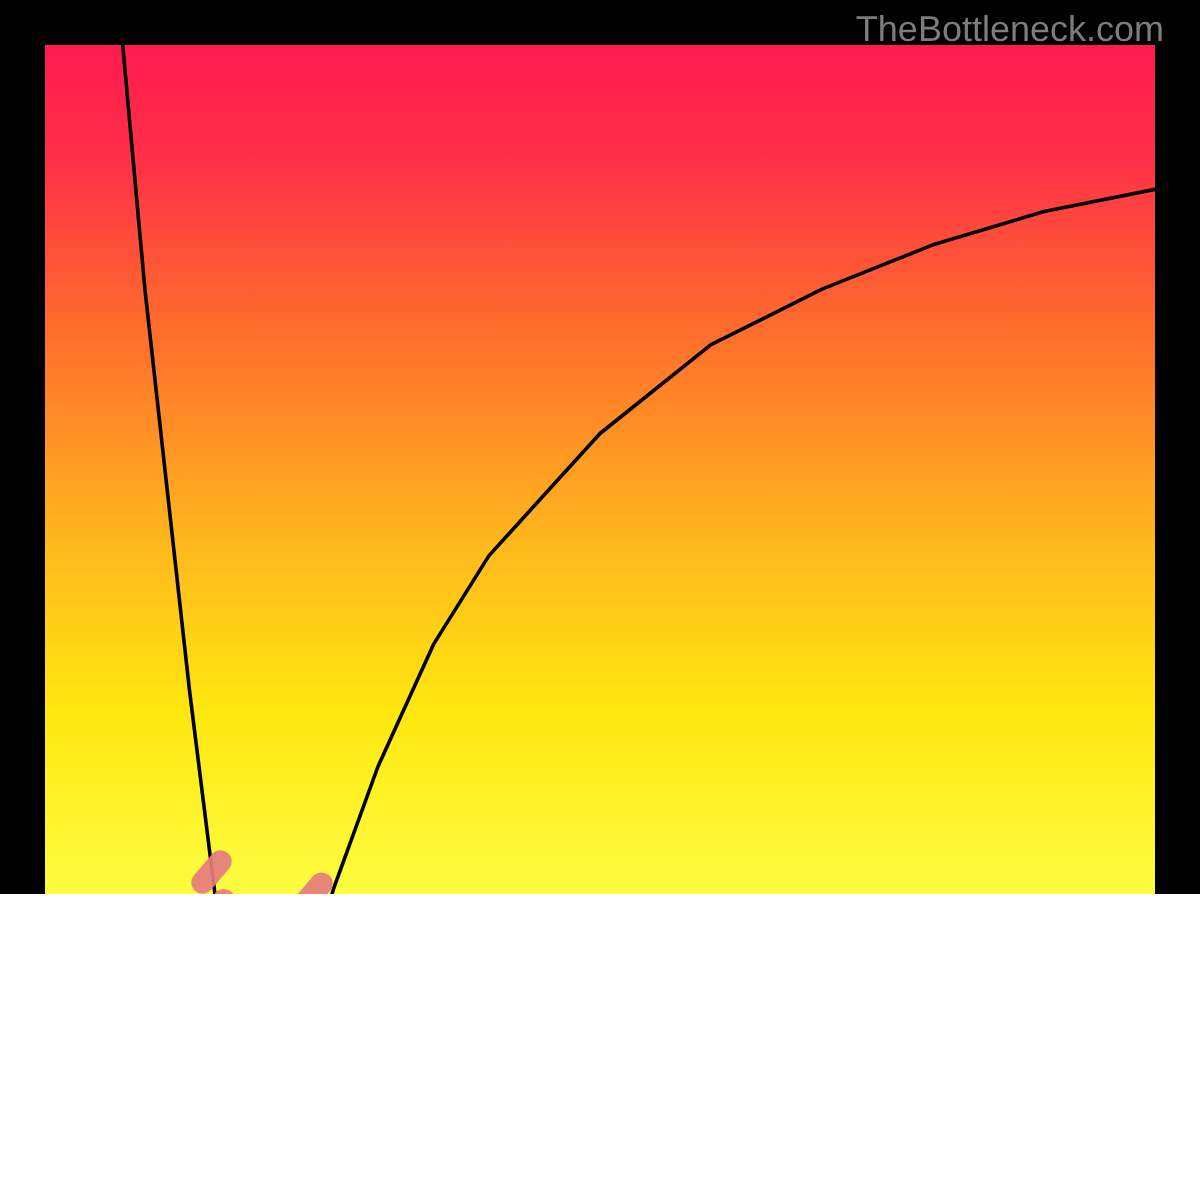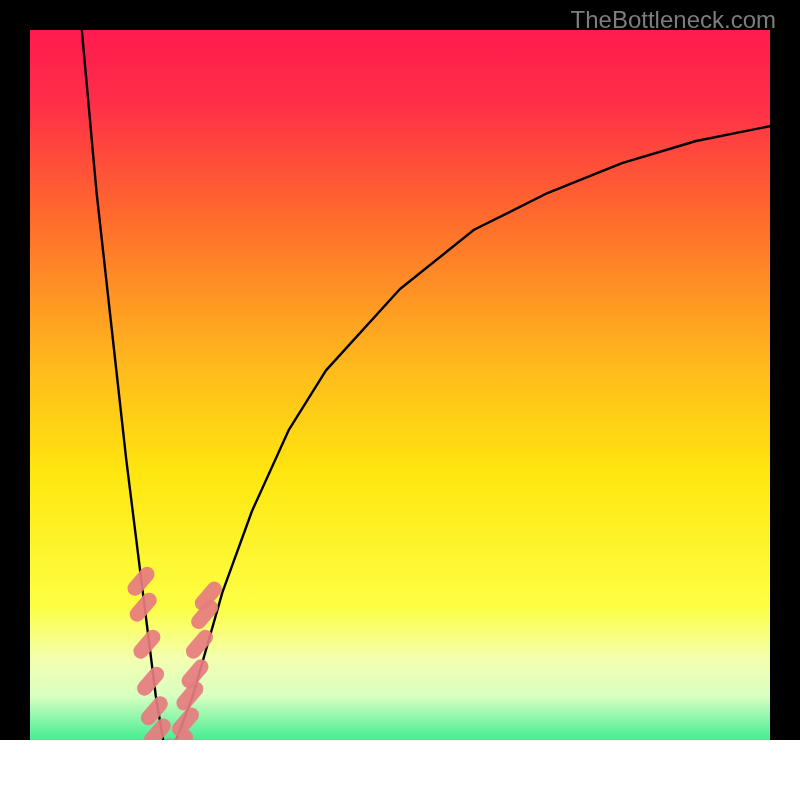--- a/index.html
+++ b/index.html
@@ -3,21 +3,21 @@
 <meta charset="utf-8">
 <style>
   body {
     margin: 0;
     padding: 0;
     background: #fff;
     font-family: Arial, Helvetica, sans-serif;
   }
   .wrap {
     width: 800px;
-    height: 740px;
+    height: 596px;
     position: relative;
   }
   svg { display: block; }
   .watermark {
     position: absolute;
     top: 6px;
     right: 24px;
     font-size: 24px;
     color: #7d7d7d;
     font-weight: 400;

